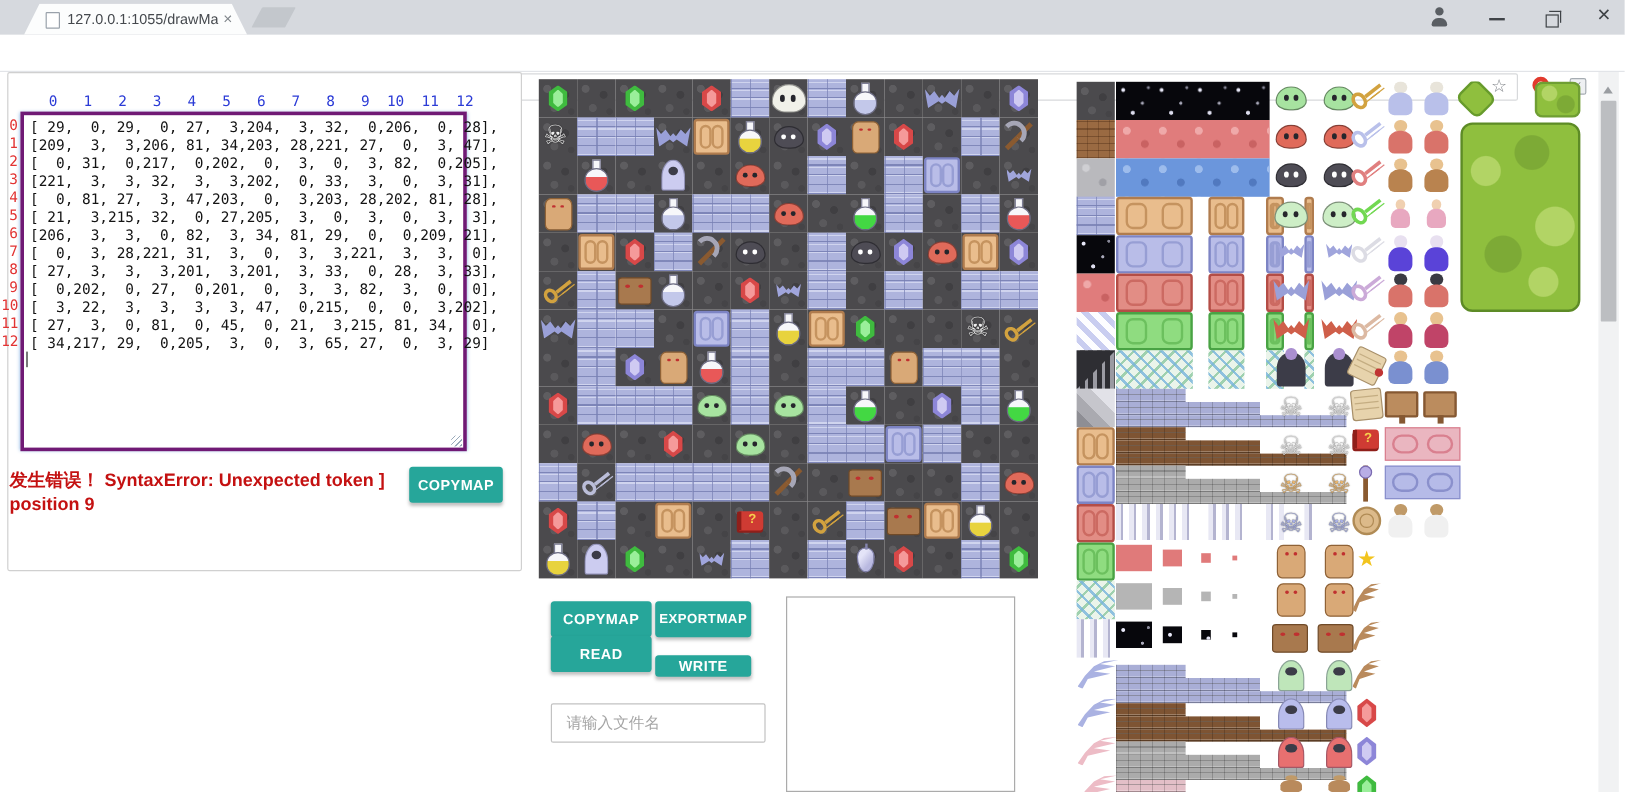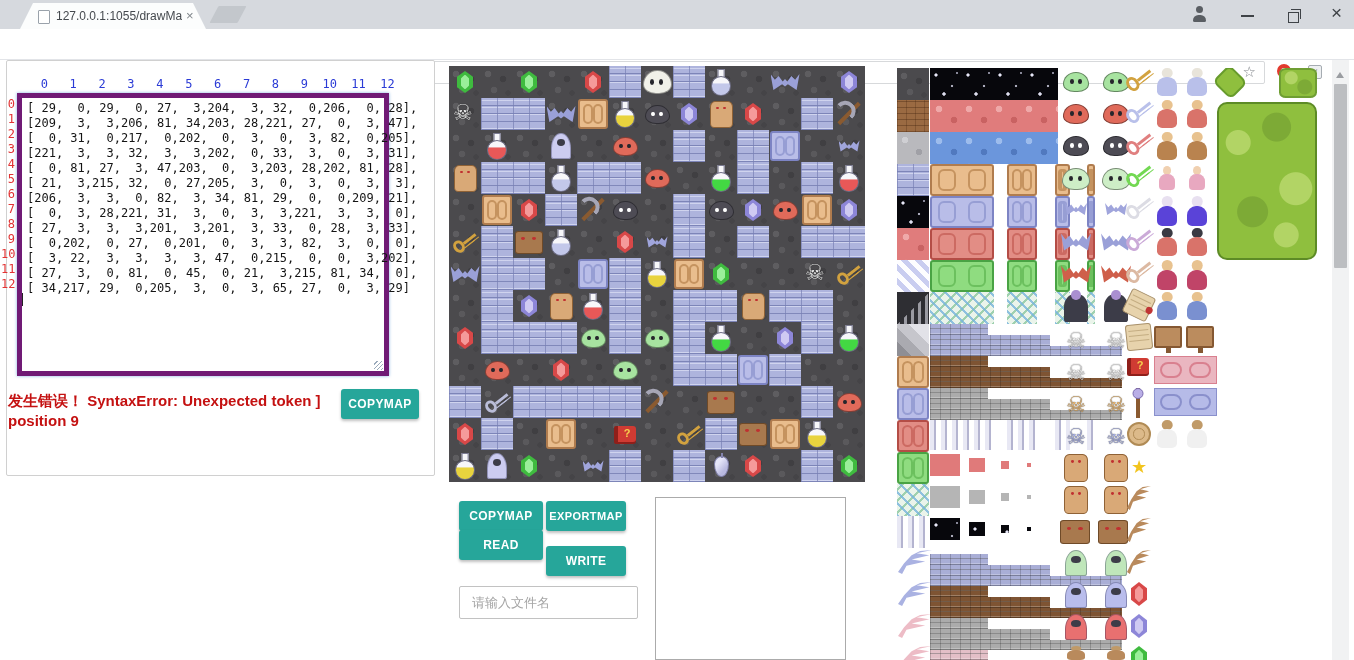--- a/index.html
+++ b/index.html
@@ -48,36 +48,36 @@
   #menu-dots{position:absolute;left:1345px;top:36px;width:3px;height:3px;background:#5f6368;
        border-radius:50%;box-shadow:0 6px 0 #5f6368,0 12px 0 #5f6368}
 
   
   #panel{position:absolute;left:6px;top:60px;width:427px;height:414px;border:1px solid #d0d0d0;
        border-radius:2px;background:#fff}
   #colhdr{position:absolute;left:19px;top:77px;margin:0;font-size:12px;line-height:15px;color:#2b3bd6}
   #rowhdr{position:absolute;left:1px;top:97px;margin:0;width:14px;text-align:right;
        font-size:12px;line-height:15px;color:#e23333}
   #ta{position:absolute;left:17px;top:93px;width:372px;height:283px;box-sizing:border-box;
-       border:5px solid #701a75;box-shadow:0 0 3px rgba(120,170,225,.9);background:#fff}
+       border:3px solid #701a75;box-shadow:0 0 3px rgba(120,170,225,.9);background:#fff}
   #ta pre{margin:0;padding:3px 0 0 5px;font-size:12px;line-height:15px;color:#141414}
   #ta::after{content:"";position:absolute;right:1px;bottom:1px;width:9px;height:9px;
        background:repeating-linear-gradient(135deg,transparent 0 2px,#9aaabb 2px 3px)}
   #caret{position:absolute;left:22px;top:293px;width:1px;height:13px;background:#222}
   #error{position:absolute;left:8px;top:391px;width:338px;font-weight:bold;font-size:15px;
        line-height:20px;color:#c41111}
   .tealbtn{position:absolute;background:#26a69a;color:#fff;border:none;border-radius:3px;
        font-weight:bold;font-size:12px;text-align:center;letter-spacing:.4px;
        box-shadow:0 2px 3px rgba(0,0,0,.25);cursor:pointer;
        display:flex;align-items:center;justify-content:center;font-family:inherit}
   #copymap{left:341px;top:389px;width:78px;height:30px}
   #clearmap{left:459px;top:501px;width:84px;height:30px}
   #exportmap{left:546px;top:501px;width:80px;height:30px;font-size:11px}
   #readbtn{left:459px;top:530px;width:84px;height:30px}
-  #writebtn{left:546px;top:546px;width:80px;height:30px}
+  #writebtn{left:546px;top:546px;width:80px;height:18px}
   #fname{position:absolute;left:459px;top:586px;width:165px;height:31px;border:1px solid #c2c2c2;
        border-radius:2px;padding:0 0 0 12px;font-size:13px;color:#333;font-family:inherit}
   #fname::placeholder{color:#a5a5a5}
   #output{position:absolute;left:655px;top:497px;width:189px;height:161px;border:1px solid #ababab;
        background:#fff}
 
   
   #map{position:absolute;left:449px;top:66px;width:416px;height:416px;display:grid;
        grid-template-columns:repeat(13,32px);grid-auto-rows:32px}
   .cell{position:relative;width:32px;height:32px;display:flex;align-items:center;justify-content:center;overflow:visible}

